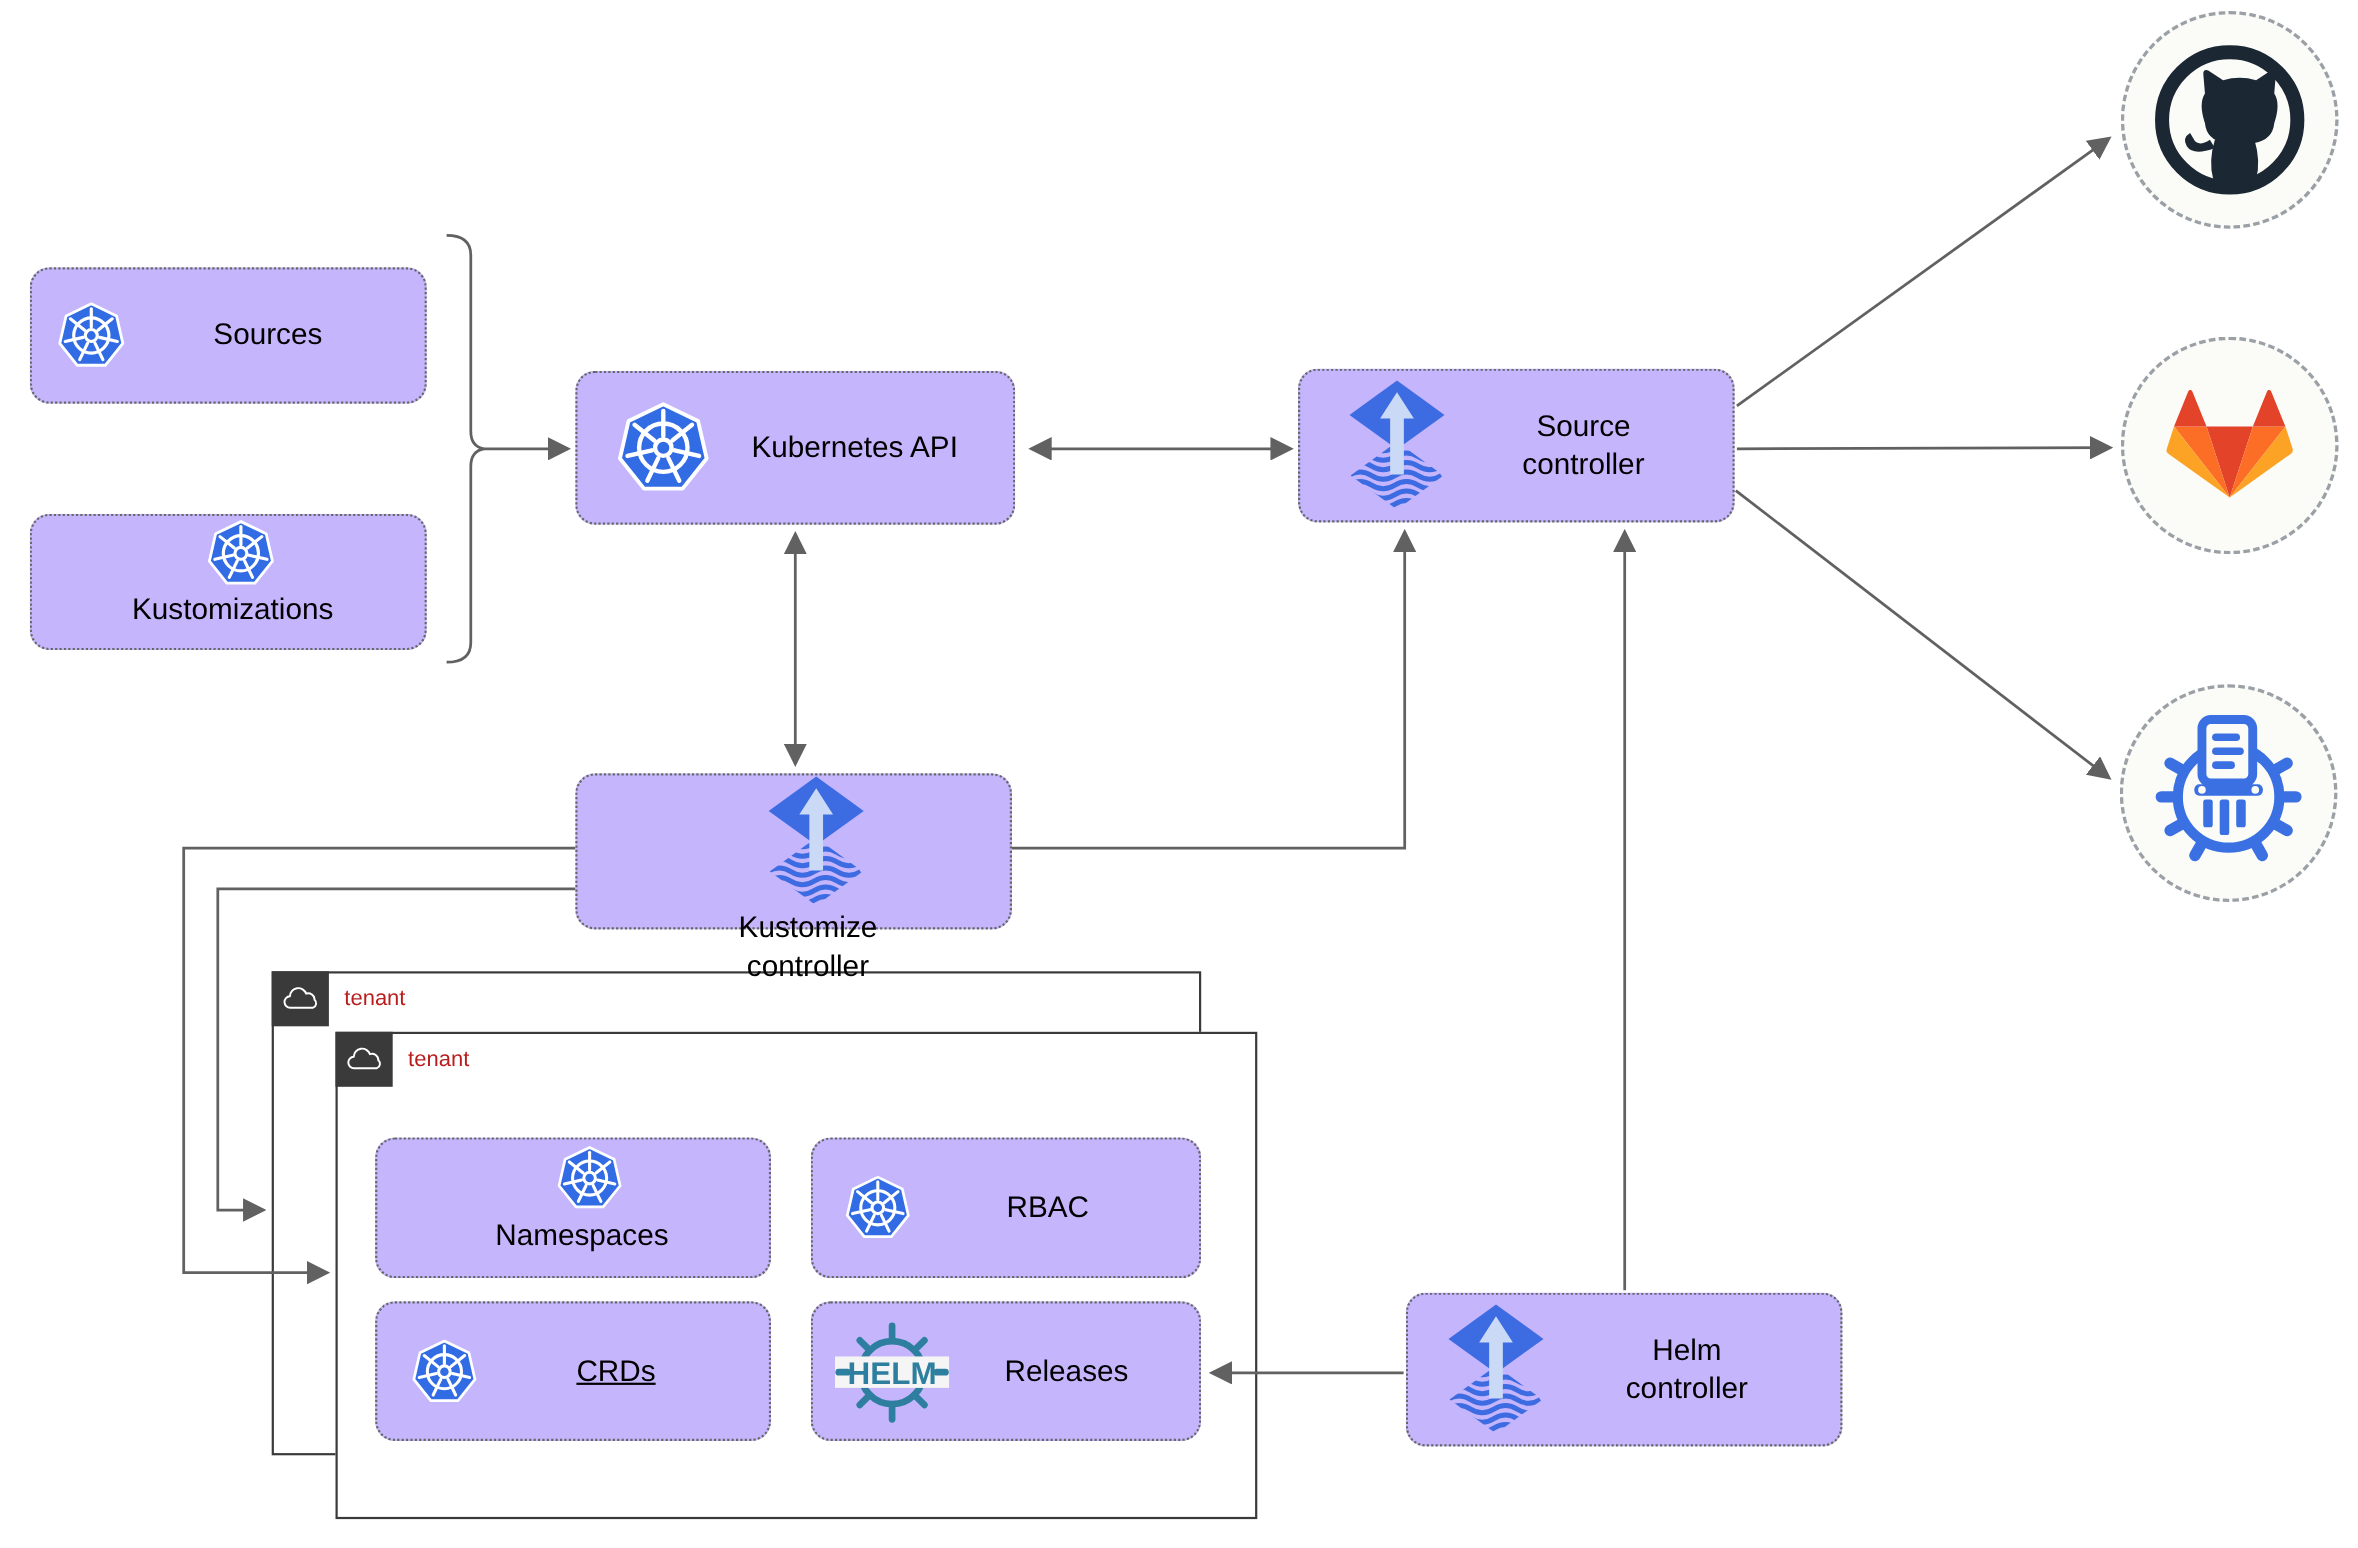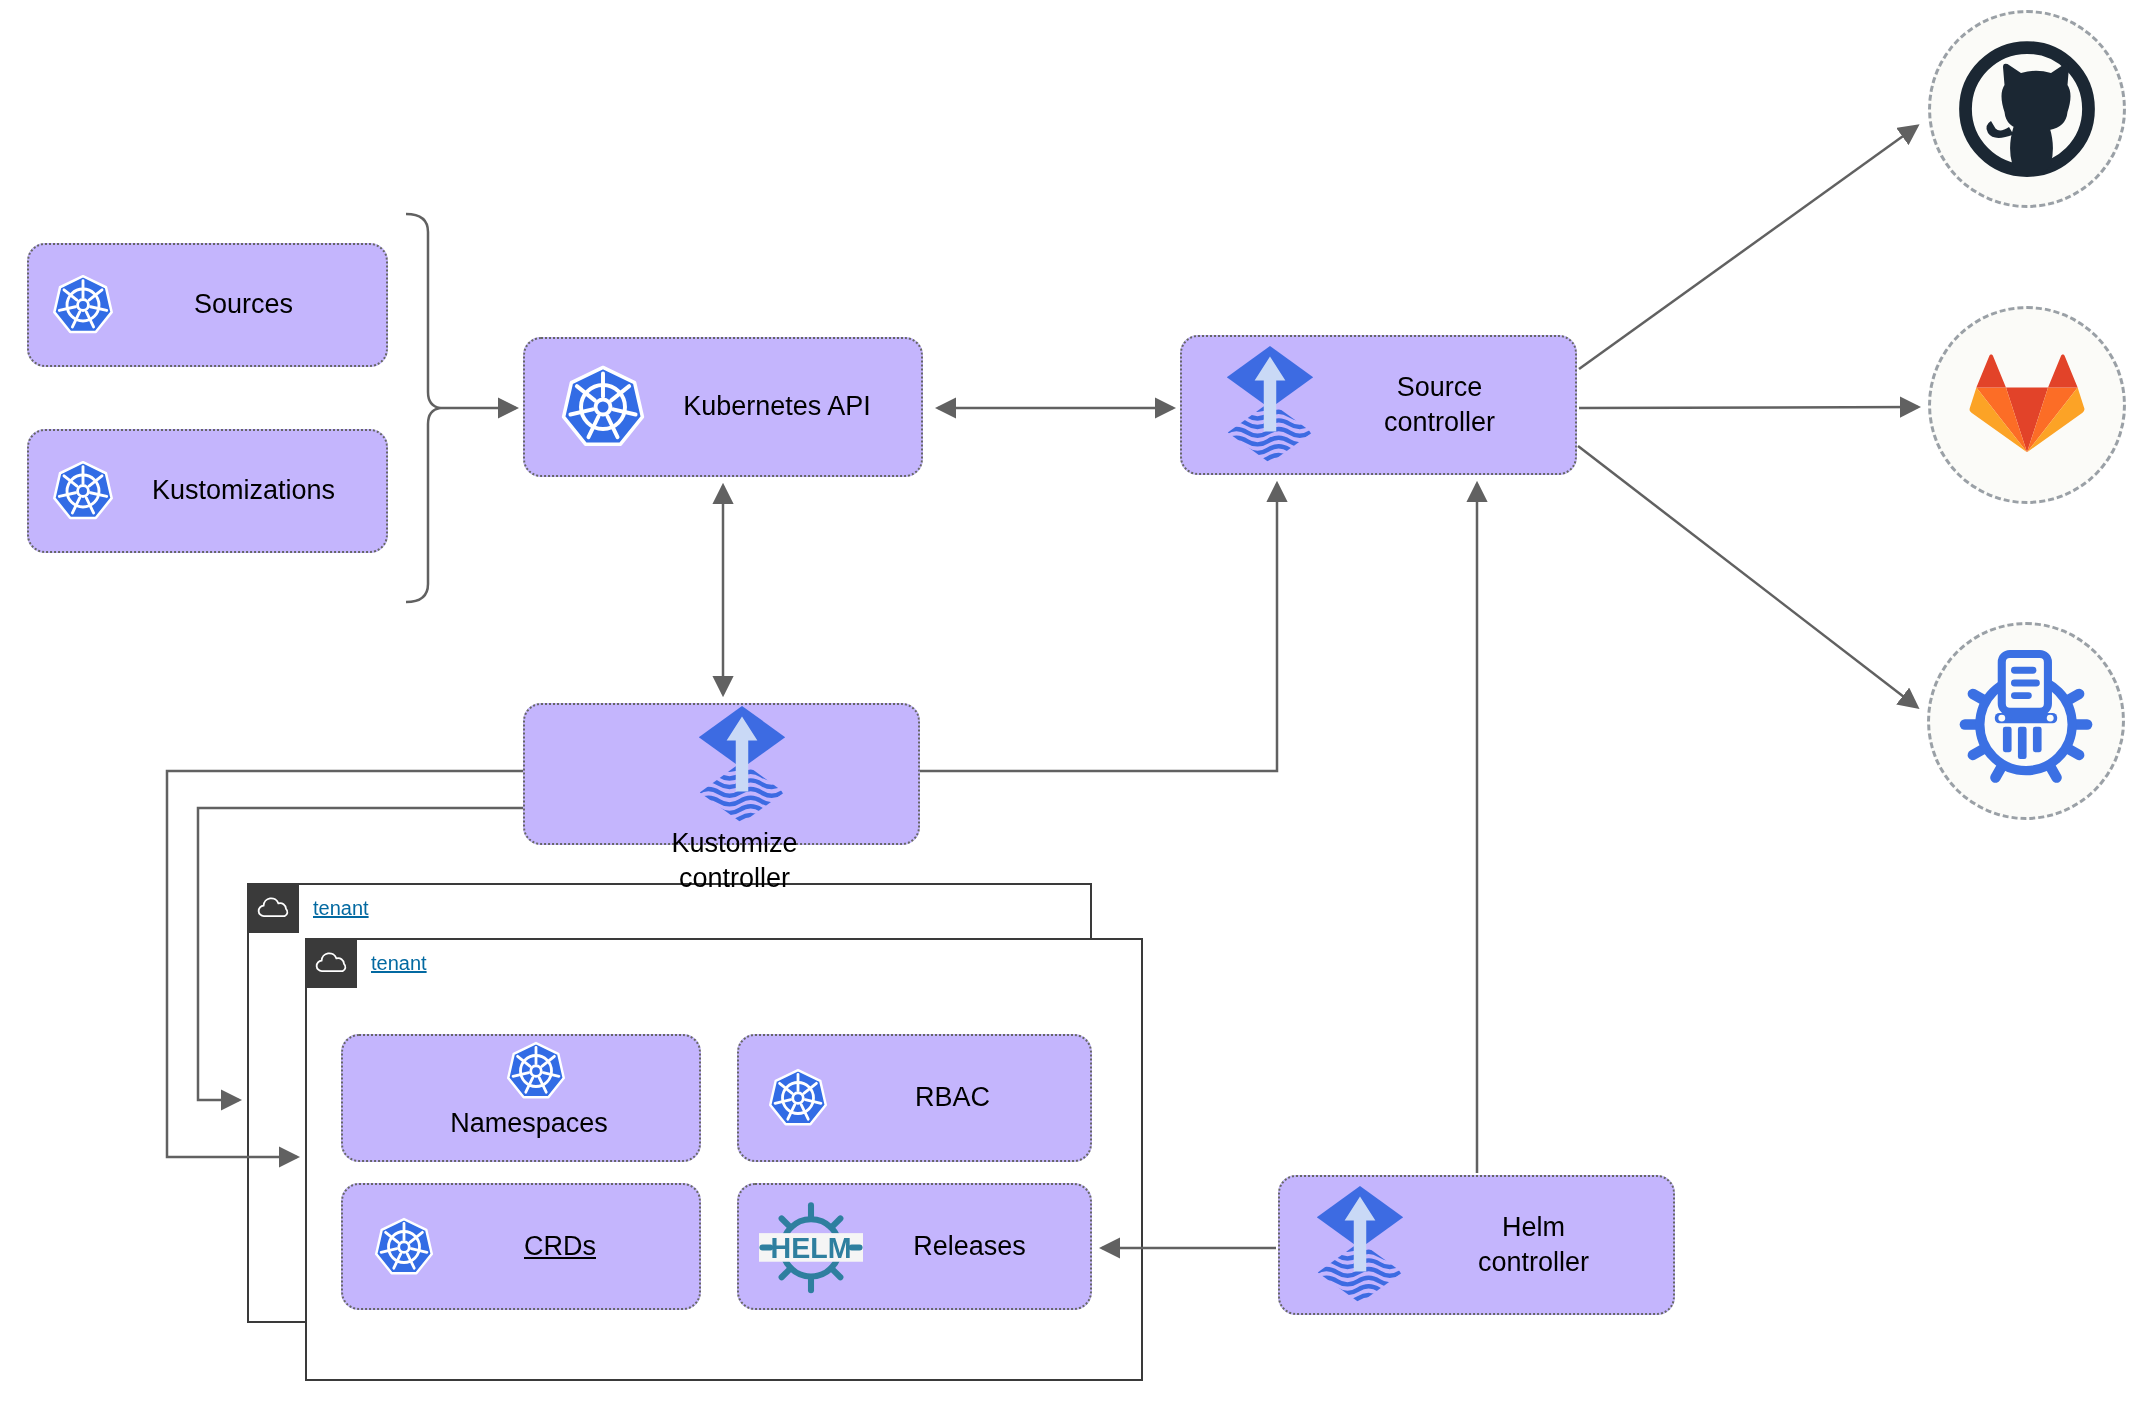--- a/index.html
+++ b/index.html
@@ -11,21 +11,21 @@
   .node {
     position:absolute; box-sizing:border-box;
     background:#c4b5fd; border:2px dotted #666666; border-radius:18px;
     display:flex; align-items:center;
   }
   .node .node-label {
     flex:1; text-align:center; font-size:27px; color:#000000;
     white-space:pre-line; line-height:1.3; padding-right:14px;
   }
   .n-sources        { left:27px;  top:243px;  width:361px; height:124px; padding-left:22px; }
-  .n-kustomizations { left:27px;  top:429px;  width:361px; height:124px; padding-left:22px; }
+  .n-kustomizations { left:27px;  top:467px;  width:361px; height:124px; padding-left:22px;flex-direction:column; }
   .n-k8s-api        { left:523px; top:337px;  width:400px; height:140px; padding-left:34px; }
   .n-source-ctl     { left:1180px;top:335px;  width:397px; height:140px; padding-left:40px; }
   .n-kustomize-ctl  { left:523px; top:703px;  width:397px; height:142px; padding-left:40px;flex-direction:column; }
   .n-helm-ctl       { left:1278px;top:1175px; width:397px; height:140px; padding-left:32px; }
   .n-namespaces     { left:341px; top:1034px; width:360px; height:128px; padding-left:30px;flex-direction:column; }
   .n-rbac           { left:737px; top:1034px; width:355px; height:128px; padding-left:28px; }
   .n-crds           { left:341px; top:1183px; width:360px; height:127px; padding-left:30px;text-decoration:underline; }
   .n-releases       { left:737px; top:1183px; width:355px; height:127px; padding-left:20px; }
 
   
@@ -34,21 +34,21 @@
     background:#ffffff; border:2px solid #3A3A3A;
   }
   .tenant-outer { left:247px; top:883px; width:845px; height:440px; }
   .tenant-inner { left:305px; top:938px; width:838px; height:443px; }
   .tenant-tab {
     position:absolute; left:-2px; top:-2px; width:52px; height:50px;
     background:#3A3A3A; display:flex; align-items:center; justify-content:center;
   }
   .tenant-label {
     position:absolute; left:64px; top:-2px; height:50px;
-    display:flex; align-items:center; font-size:20px; color:#0369a1;text-decoration:underline;
+    display:flex; align-items:center; font-size:20px; color:#b91c1c;
   }
 
   
   .repo-circle {
     position:absolute; box-sizing:border-box; width:198px; height:198px;
     border:3px dashed #9AA0A6; border-radius:50%; background:#FBFBF8;
     display:flex; align-items:center; justify-content:center;
   }
   .c-github      { left:1928px; top:10px; }
   .c-gitlab      { left:1928px; top:306px; }

